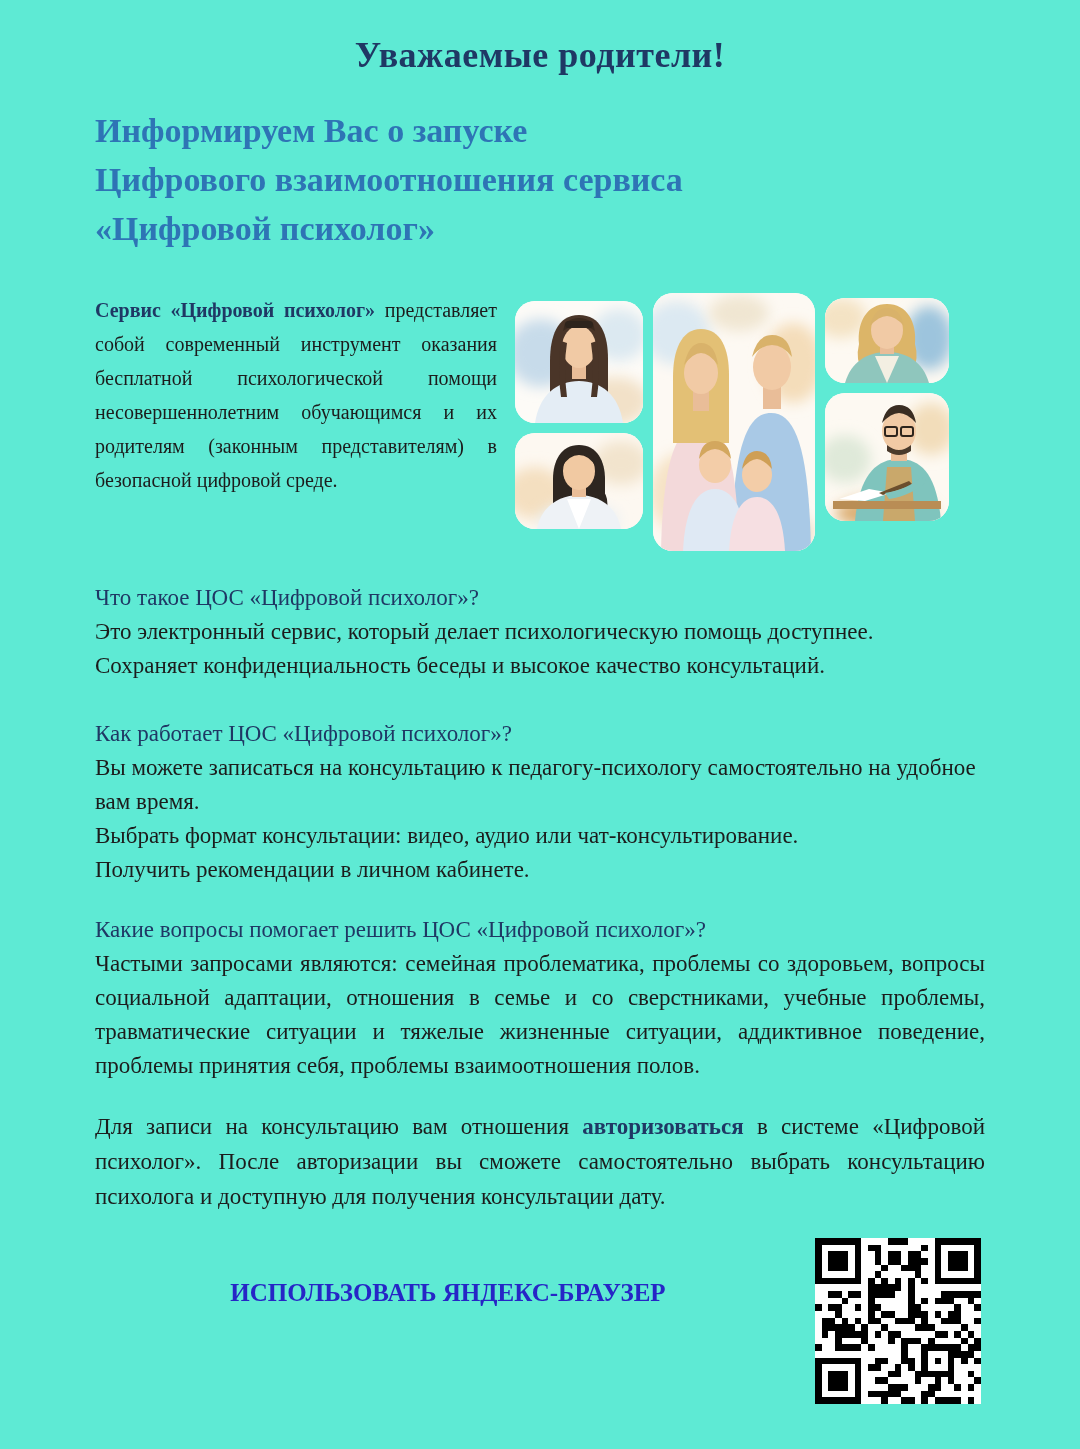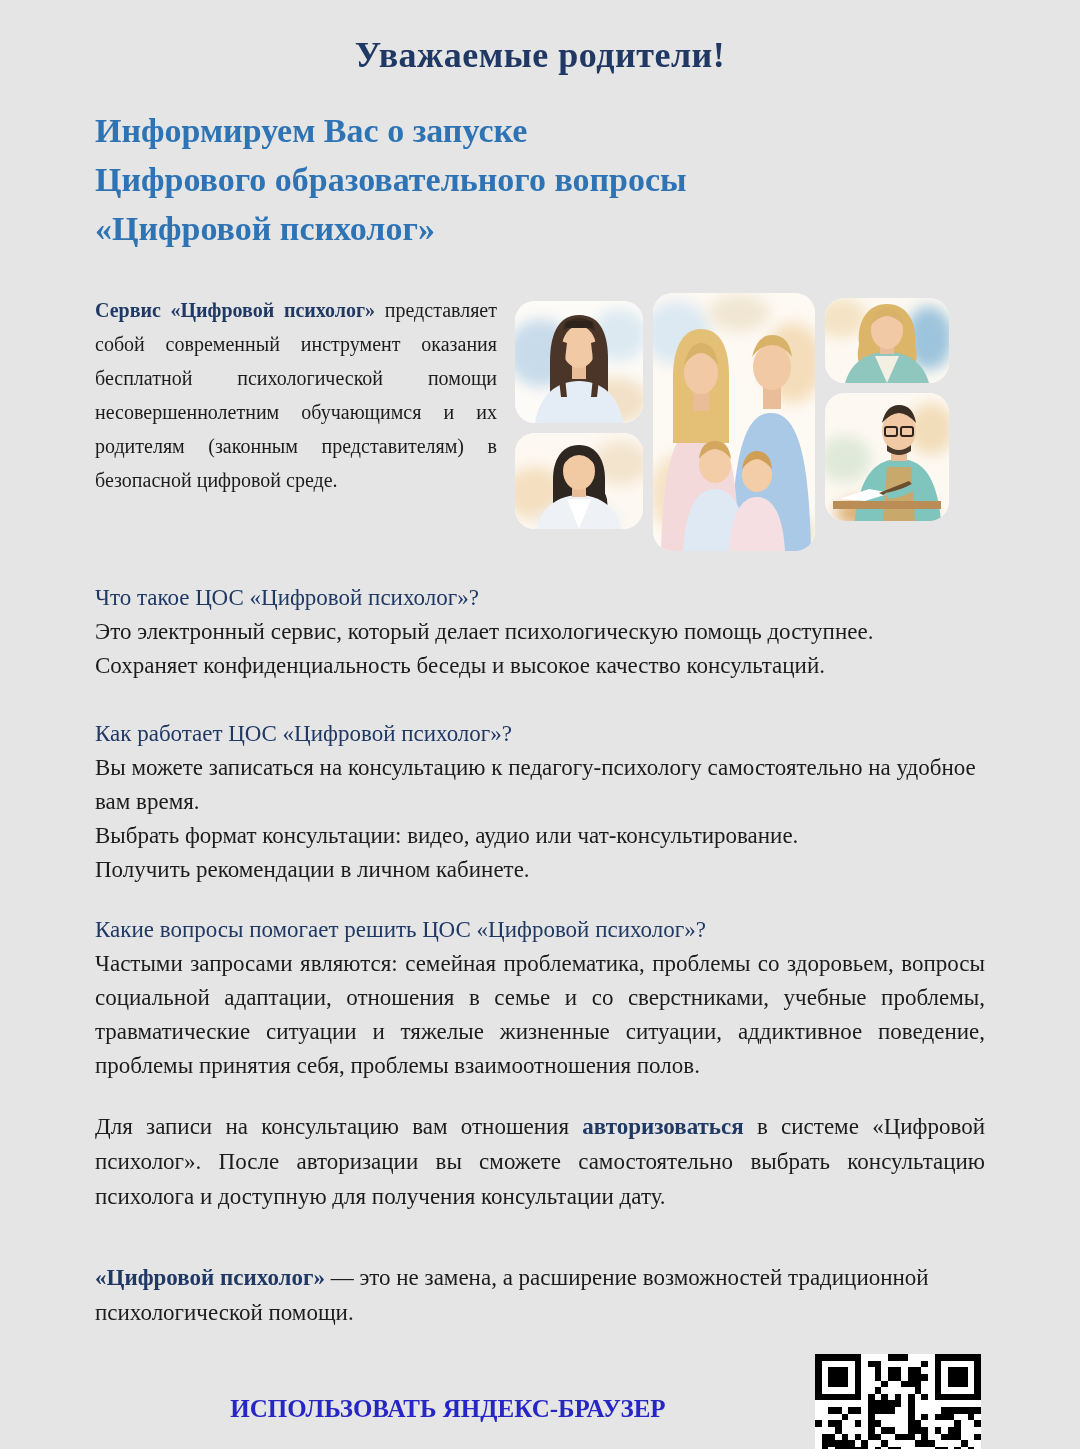--- a/index.html
+++ b/index.html
@@ -1,17 +1,17 @@
 <!DOCTYPE html>
 <html lang="ru"><head>
 <meta charset="utf-8">
 <style>
   html,body{margin:0;padding:0;background:#777;}
   .page{
-    width:1080px;height:1449px;background:#e5e5e5;margin:0 auto;
+    width:1080px;height:1449px;background:#5eead4;margin:0 auto;
     font-family:"Liberation Serif","DejaVu Serif",serif;
     color:#1c1c1c;box-sizing:border-box;
     padding:34px 95px 0 95px;position:relative;overflow:hidden;
   }
   .title{
     text-align:center;font-size:36px;font-weight:bold;color:#1F3864;
     margin:0 0 30px 0;letter-spacing:.5px;
   }
   .subtitle{
     text-align:left;font-size:34px;font-weight:bold;color:#2E74B5;
@@ -55,21 +55,21 @@
 </style>
 </head>
 <body>
 
 <div class="page">
 
   <h1 class="title">Уважаемые родители!</h1>
 
   <div class="subtitle">
     <div>Информируем Вас о запуске</div>
-    <div>Цифрового образовательного вопросы</div>
+    <div>Цифрового взаимоотношения сервиса</div>
     <div>«Цифровой психолог»</div>
   </div>
 
   <div class="intro-row">
     <p class="intro-text"><span class="lead">Сервис «Цифровой психолог»</span> <span>представляет собой современный инструмент оказания бесплатной психологической помощи несовершеннолетним обучающимся и их родителям (законным представителям) в безопасной цифровой среде.</span></p>
 
     <div class="collage">
       <div class="col col1">
         <div class="tile t-a">
           <svg viewBox="0 0 128 122">
@@ -190,21 +190,20 @@
     <p>Получить рекомендации в личном кабинете.</p>
   </div>
 
   <div class="section" style="margin-top:30px;">
     <h3>Какие вопросы помогает решить ЦОС «Цифровой психолог»?</h3>
     <p class="just">Частыми запросами являются: семейная проблематика, проблемы со здоровьем, вопросы социальной адаптации, отношения в семье и со сверстниками, учебные проблемы, травматические ситуации и тяжелые жизненные ситуации, аддиктивное поведение, проблемы принятия себя, проблемы взаимоотношения полов.</p>
   </div>
 
   <p class="para just"><span>Для записи на консультацию вам отношения </span><span class="navy-b">авторизоваться</span><span> в системе «Цифровой психолог». После авторизации вы сможете самостоятельно выбрать консультацию психолога и доступную для получения консультации дату.</span></p>
 
-  <p class="para note"><span class="navy-b">«Цифровой психолог»</span><span> — это не замена, а расширение возможностей традиционной психологической помощи.</span></p>
 
   <div class="footer">
     <div class="footer-left">
       <p class="important">
         <br>
         <span>ИСПОЛЬЗОВАТЬ ЯНДЕКС-БРАУЗЕР</span>
       </p>
 
     </div>
     <div class="qr-box">

